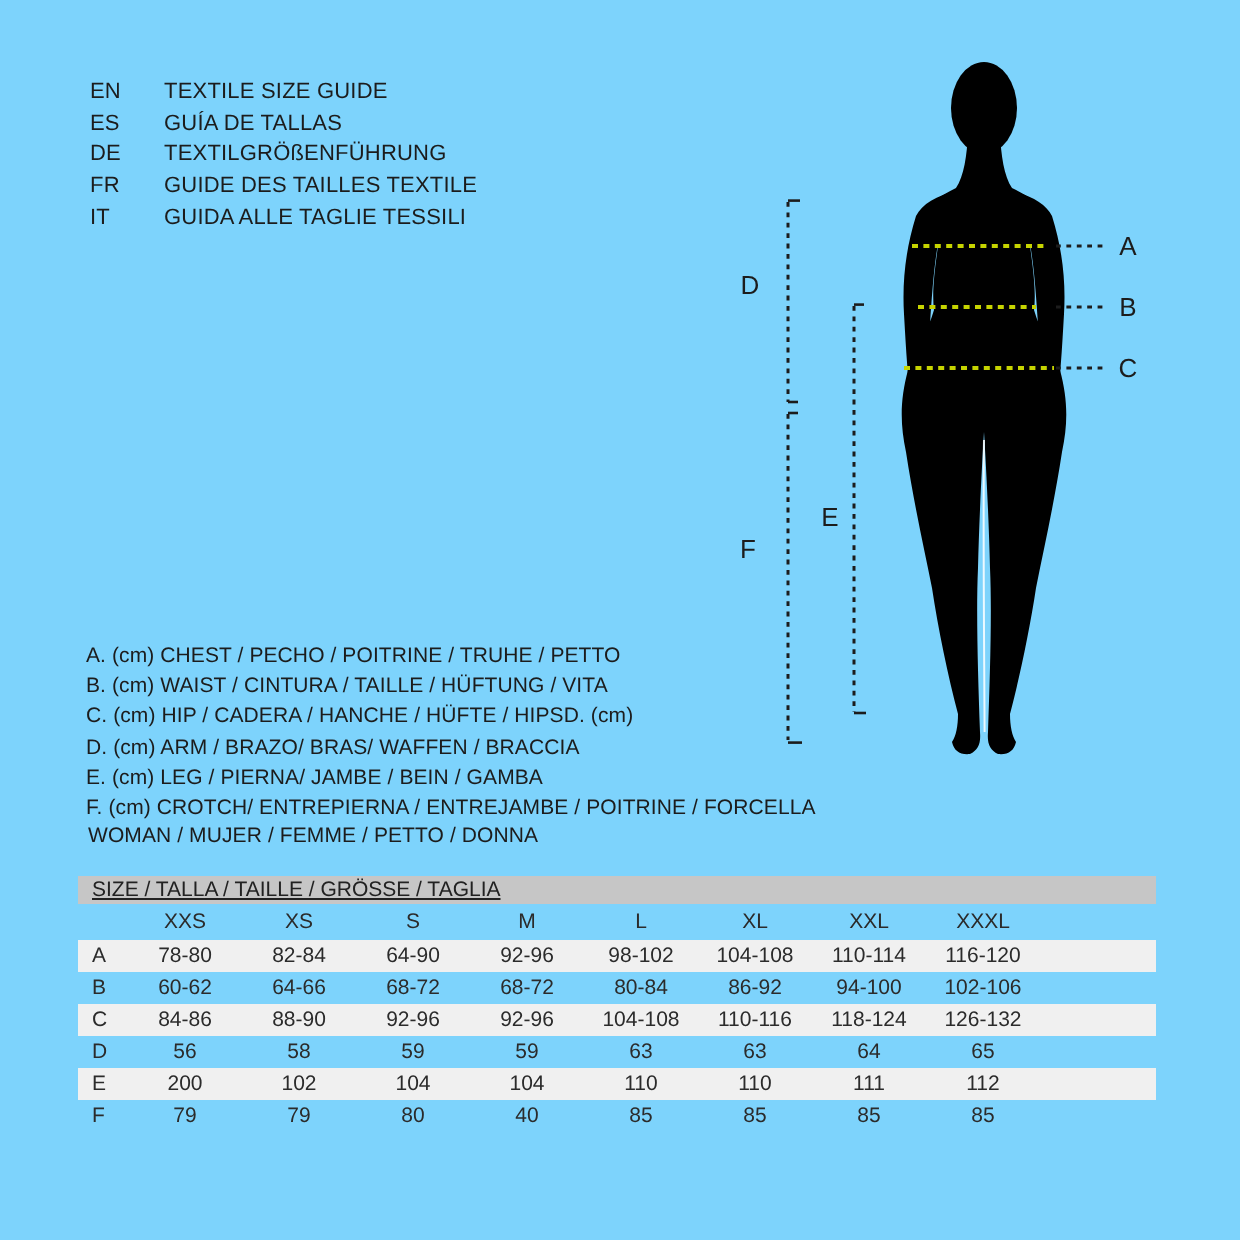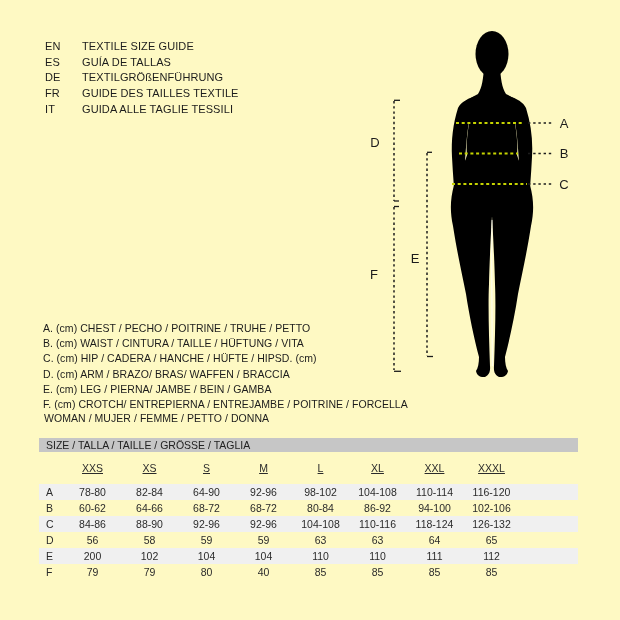--- a/index.html
+++ b/index.html
@@ -1,32 +1,32 @@
 <!DOCTYPE html>
 <html><head>
 <meta charset="utf-8">
 <style>
   html,body{margin:0;padding:0;background:#fff;}
   .canvas{
-    position:relative;width:620px;height:620px;background:#fef9c3;
+    position:relative;width:620px;height:620px;background:#7dd3fc;
     font-family:"Liberation Sans",sans-serif;color:#1c1c1c;overflow:hidden;
   }
   
   .langs{position:absolute;left:45px;top:39px;font-size:11px;line-height:15.7px;letter-spacing:.1px;}
   .lang-row{display:flex;}
   .lang-code{width:37px;flex:0 0 37px;}
   
   .measures{position:absolute;left:43px;top:308px;font-size:10.5px;line-height:15.2px;letter-spacing:.05px;margin-top:13px;}
   
   .woman{position:absolute;left:44px;top:412px;font-size:10.5px;letter-spacing:.05px;}
   
   .tbl{position:absolute;left:39px;top:438px;width:539px;font-size:10.5px;color:#2b2b2b;}
-  .tbl-title{height:14px;background:#c6c6c6;display:flex;align-items:center;padding-left:7px;color:#222;}
+  .tbl-title{height:14px;background:#c6c6c6;display:flex;align-items:center;padding-left:7px;color:#222;text-decoration:underline;}
   .row{display:grid;grid-template-columns:25px repeat(8,57px) 1fr;align-items:center;height:16px;}
-  .row.head{height:32px;text-decoration:underline;}
+  .row.head{height:18px;}
   .row .lbl{padding-left:7px;text-align:left;}
   .row .val{text-align:center;}
   .stripe{background:#f0f0f0;}
   
   .figure-svg{position:absolute;left:350px;top:20px;width:260px;height:370px;}
 </style>
 </head>
 <body>
 
 <div class="canvas">

